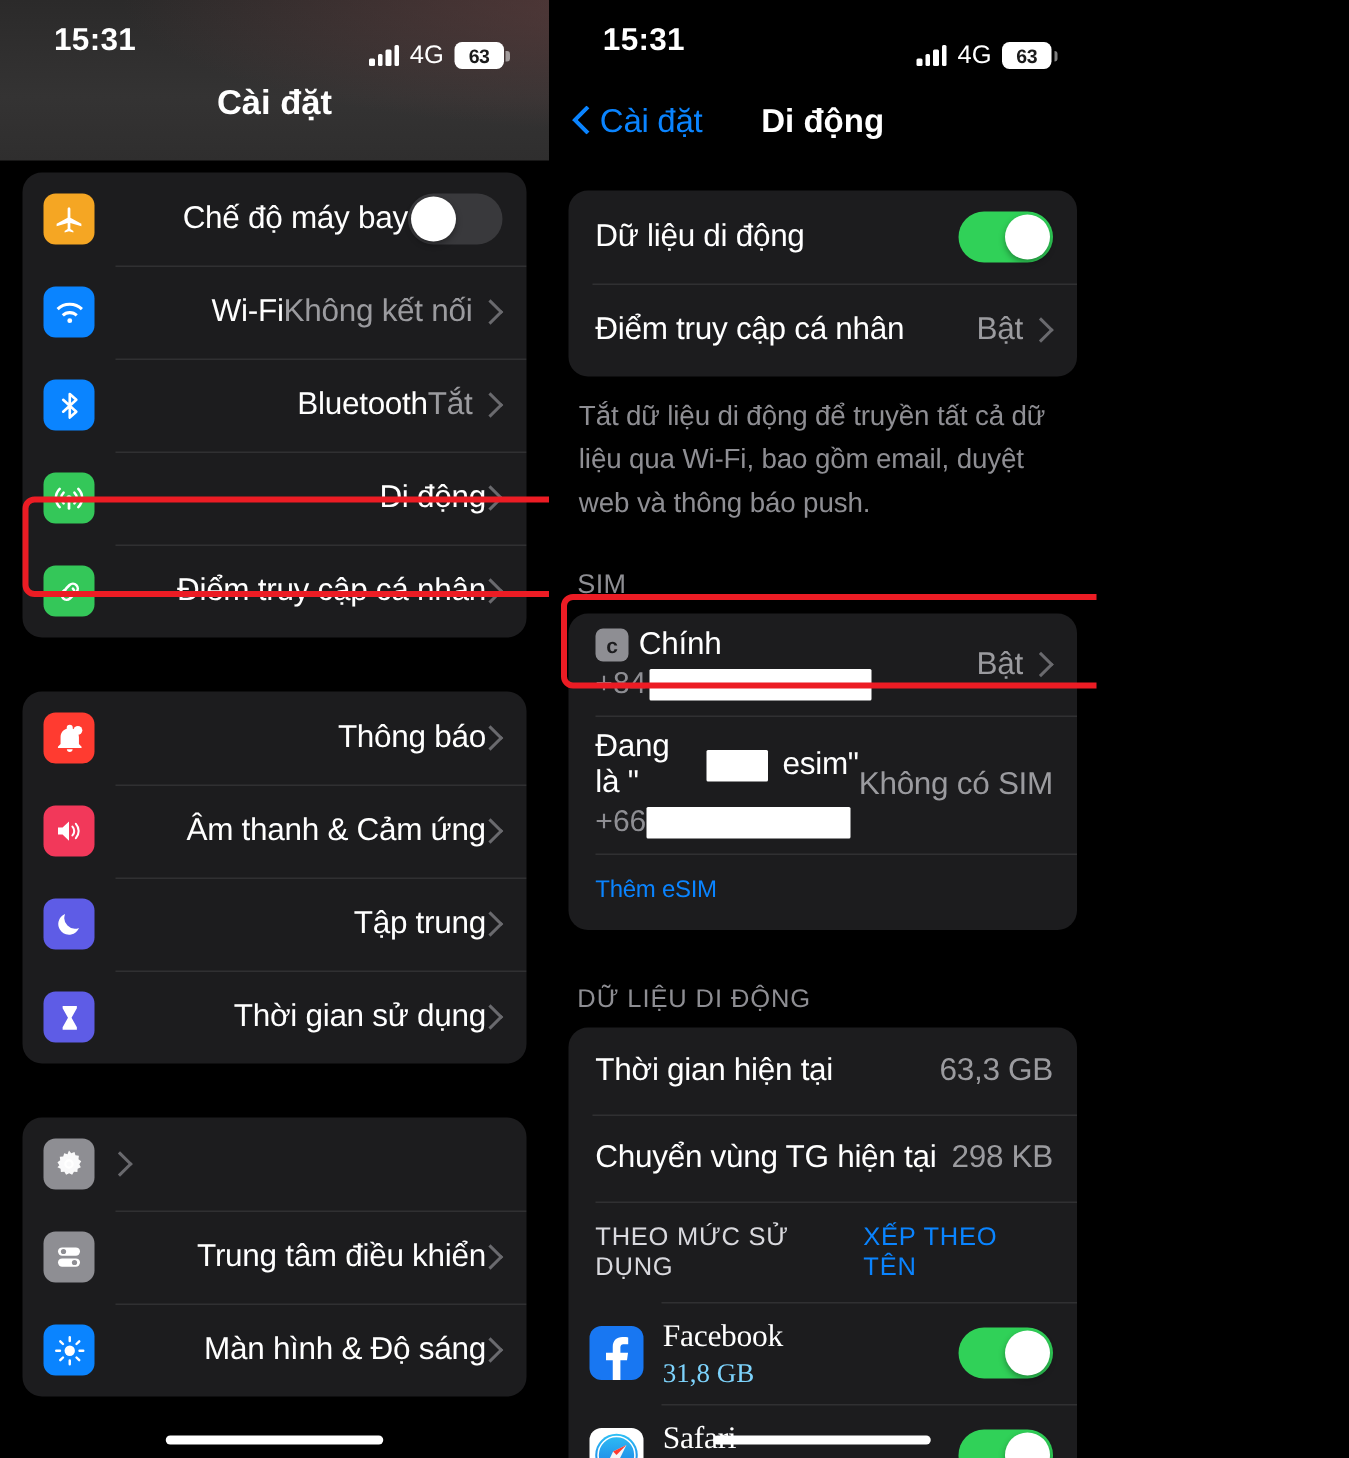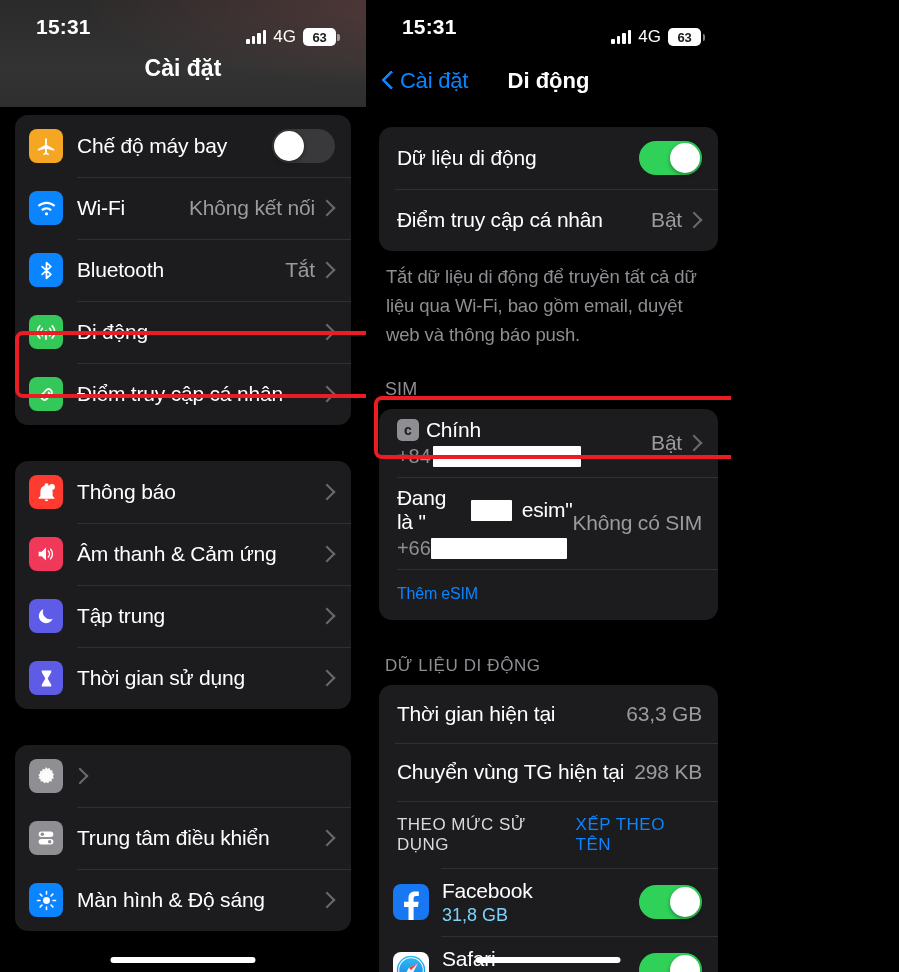--- a/index.html
+++ b/index.html
@@ -66,21 +66,21 @@
     width: 11px; height: 11px; border-left: 3.4px solid #0a84ff; border-bottom: 3.4px solid #0a84ff;
     transform: rotate(45deg); border-radius: 1px;
   }
   .back-label { font-size: 22px; letter-spacing: -.2px; }
   .right-title {
     position: absolute; left: 0; right: 0; text-align: center;
     color: #fff; font-size: 22px; font-weight: bold; pointer-events: none;
   }
 
   
-  .body-l { position: relative; z-index: 2; padding: 0 15px; }
+  .body-l { position: relative; z-index: 2; padding: 0 15px; text-align: right; }
   .body-r { position: relative; z-index: 2; padding: 0 13px; }
 
   
   .card { background: #1c1c1e; border-radius: 13px; overflow: hidden; }
   .gap-lg { height: 36px; }
 
   .row {
     display: flex; align-items: center; min-height: 62px;
     padding: 0 16px 0 14px; position: relative; cursor: pointer;
   }
@@ -157,21 +157,21 @@
   }
   .usage-hdr::before {
     content: ""; position: absolute; top: 0; left: 18px; right: 0; height: 1px; background: #303032;
   }
   .usage-hdr-l { color: #d9d9de; font-size: 17px; letter-spacing: .5px; }
   .usage-hdr-r { color: #0a84ff; font-size: 17px; letter-spacing: .5px; cursor: pointer; }
 
   
   .app-row {
     display: flex; align-items: center; min-height: 68px;
-    padding: 8px 16px 8px 14px; position: relative; cursor: default;
+    padding: 8px 16px 8px 14px; position: relative; cursor: default; font-family: Liberation Serif, serif;
   }
   .app-row::before {
     content: ""; position: absolute; top: 0; left: 62px; right: 0; height: 1px; background: #303032;
   }
   .app-ico { width: 36px; height: 36px; border-radius: 8px; flex: 0 0 36px; margin-right: 13px; overflow: hidden; }
   .app-main { flex: 1; }
   .app-name { color: #fff; font-size: 21px; letter-spacing: -.2px; }
   .app-sub { color: #7dd3fc; font-size: 18px; margin-top: 2px; }
 
   

